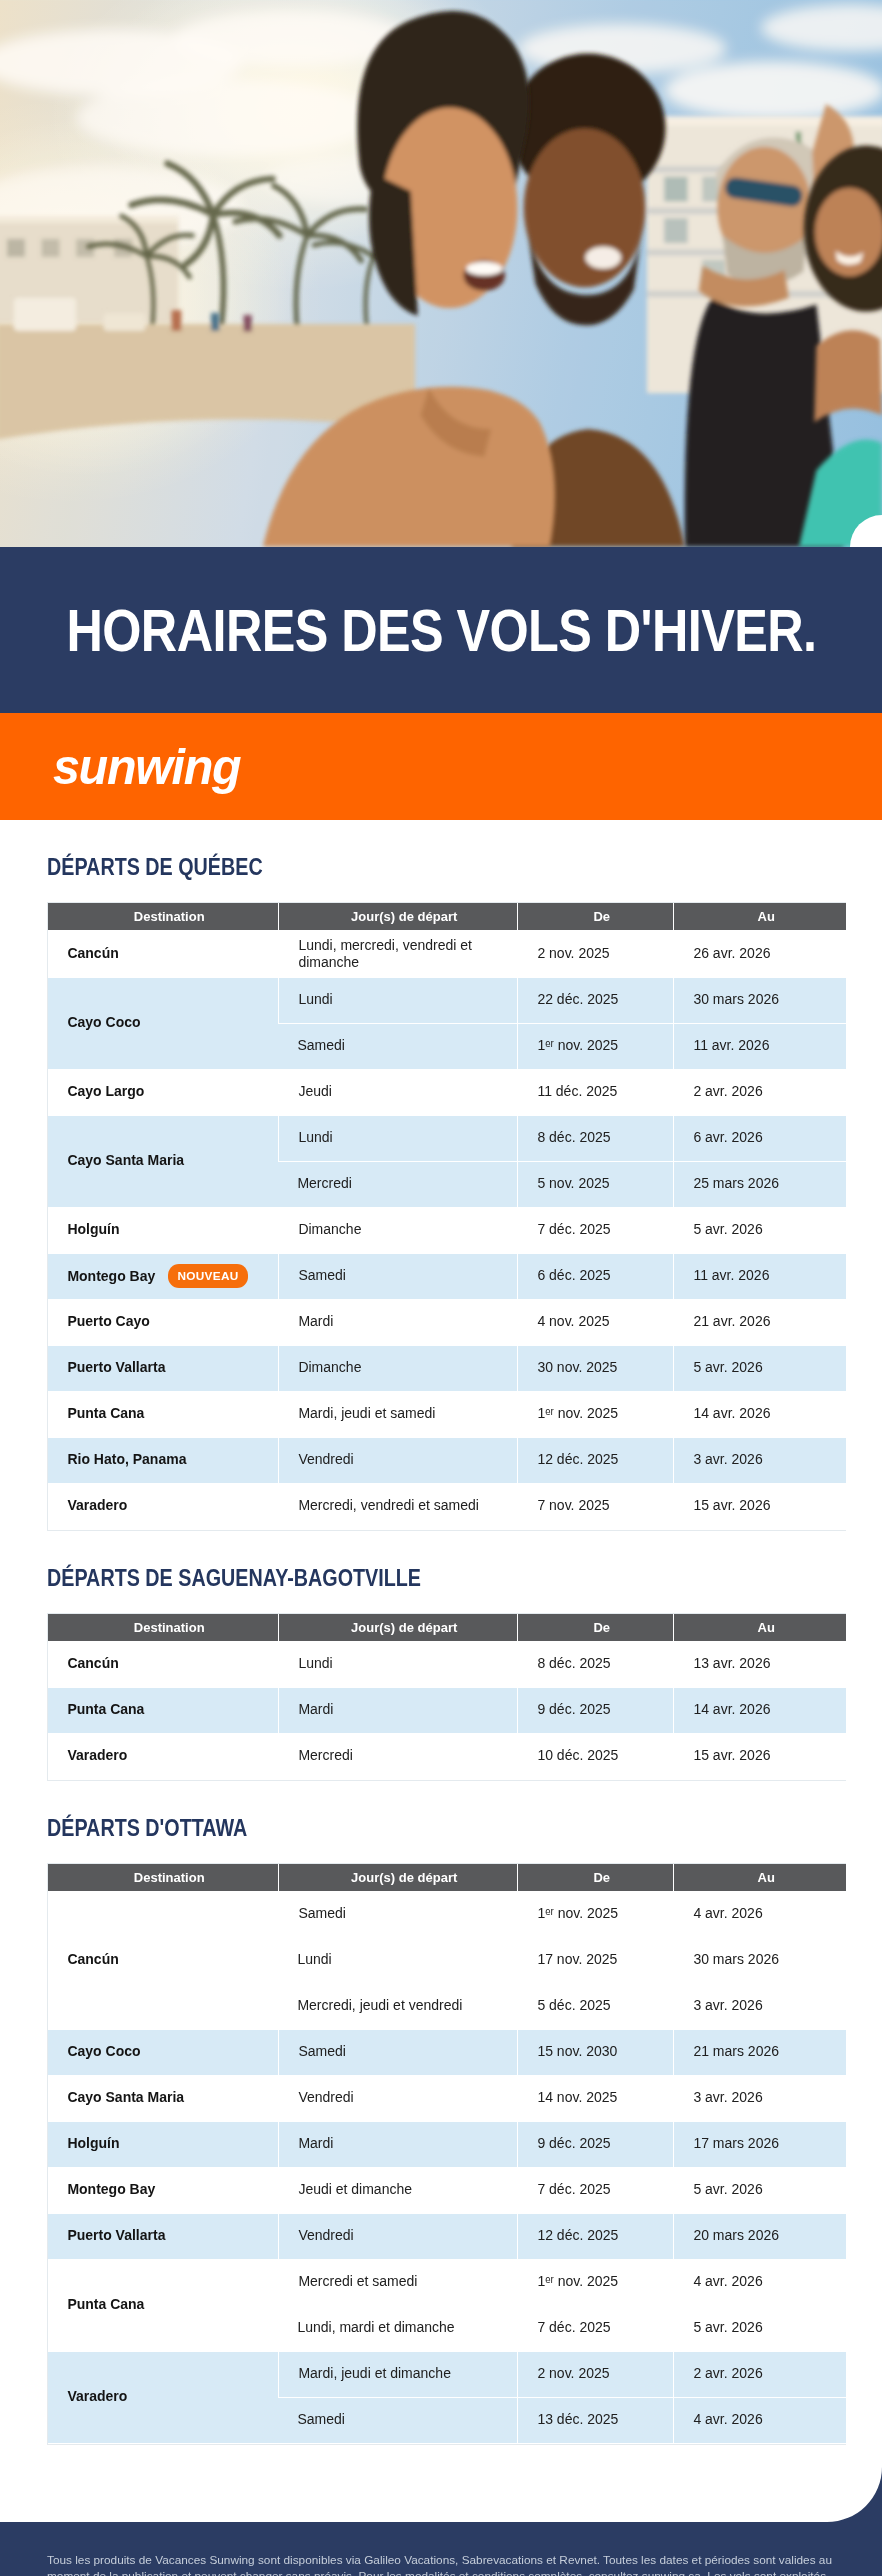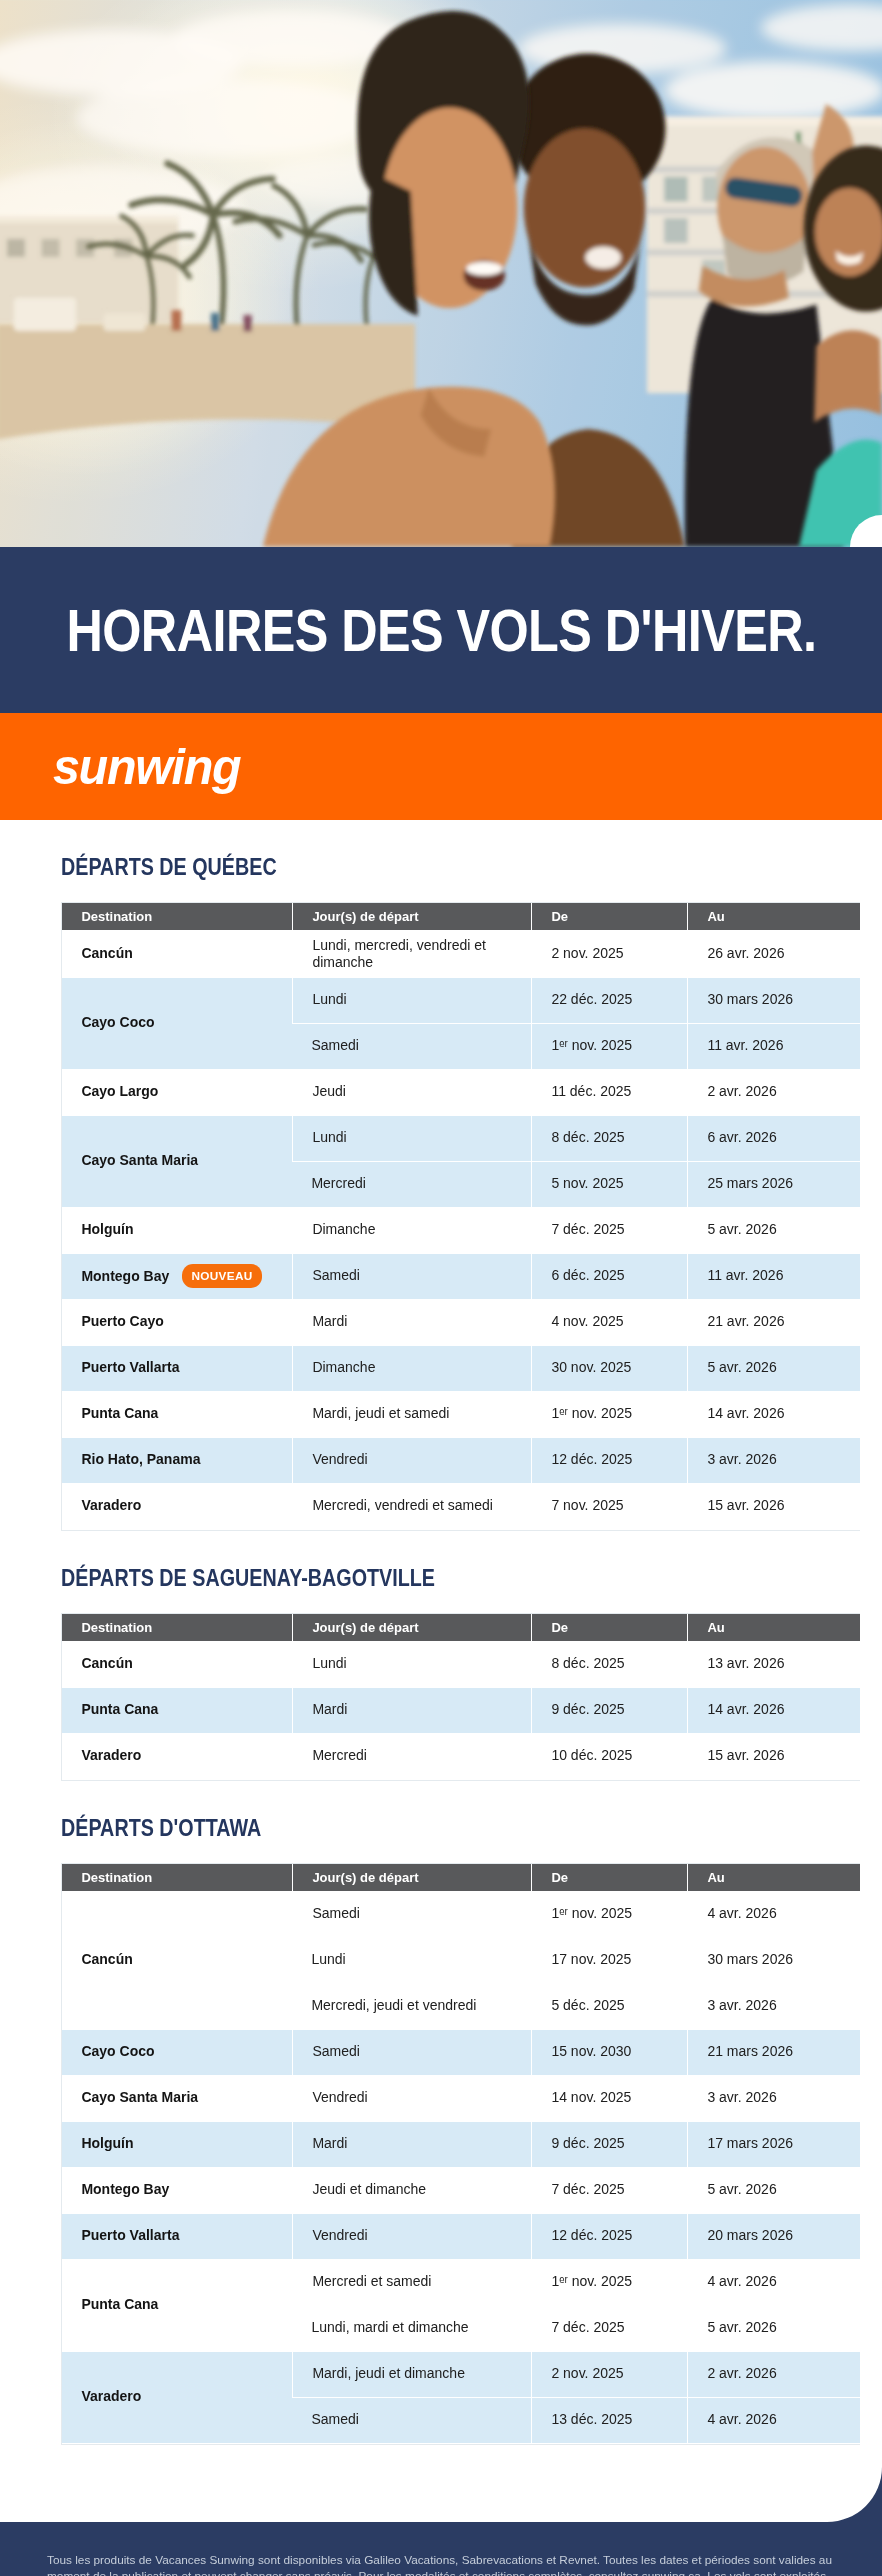--- a/index.html
+++ b/index.html
@@ -55,21 +55,21 @@
     color: #ffffff;
     font-size: 50px;
     font-weight: 700;
     font-style: italic;
     letter-spacing: -1.4px;
     transform: scaleX(0.97);
     transform-origin: left center;
   }
 
   
-  .content { width: 799px; margin-left: 61px; padding-bottom: 9.7px; }
+  .content { width: 799px; margin-left: 47px; padding-bottom: 9.7px; }
   .section h2 {
     color: #24365e;
     font-size: 23.5px;
     line-height: 28px;
     font-weight: 700;
     letter-spacing: 0;
     white-space: nowrap;
     transform: scaleX(0.84);
     transform-origin: left center;
     margin: 33px 0 21px;
@@ -83,21 +83,21 @@
   }
   col.c1 { width: 230px; }
   col.c2 { width: 239px; }
   col.c3 { width: 156px; }
   col.c4 { width: 173px; }
   table.schedule th {
     background: #58595b;
     color: #ffffff;
     font-size: 13px;
     font-weight: 700;
-    text-align: left;
+    text-align: center;
     height: 28px;
     padding: 0 7px 0 19.4px;
     border-bottom: 1.4px solid #ffffff;
   }
   table.schedule th + th { border-left: 1.4px solid #ffffff; }
   table.schedule td {
     height: 46px;
     padding: 5.5px 7px 5.5px 19.4px;
     vertical-align: middle;
     font-size: 14px;

